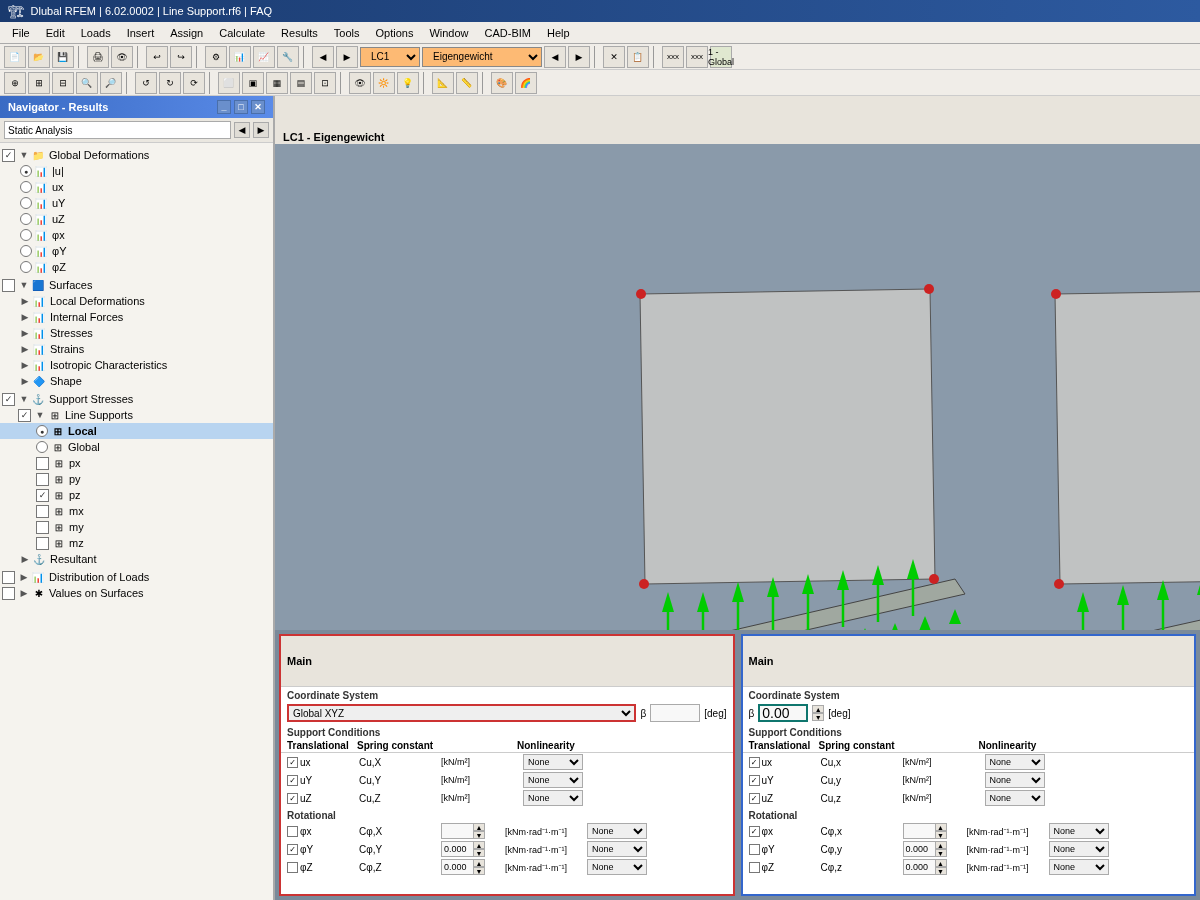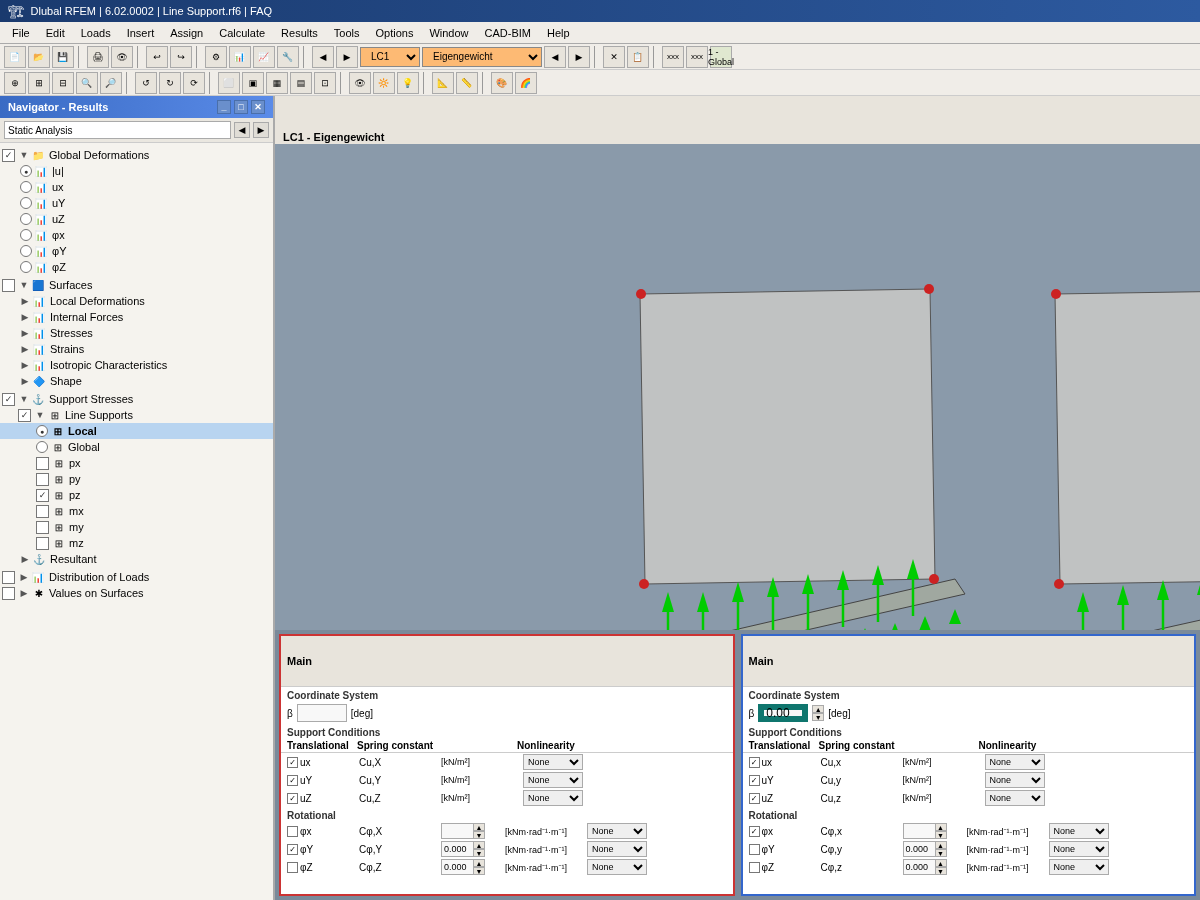--- a/index.html
+++ b/index.html
@@ -618,20 +618,23 @@
       </svg>
     </div>
 
     <div class="bottom-panels">
 
       <div class="bottom-panel red-border">
         <div class="bp-header">Main</div>
 
         <div class="bp-label">Coordinate System</div>
         <div style="display:flex;align-items:center;padding:2px 6px;gap:4px;">
+          <select style="flex:1;height:18px;font-size:10px;border:2px solid #cc3333;">
+            <option>Global XYZ</option>
+          </select>
           <span style="font-size:10px;">β</span>
           <div style="height:18px;border:1px solid #aaa;background:#f8f8f8;width:50px;font-size:10px;display:flex;align-items:center;padding:0 2px;"></div>
           <span style="font-size:10px;">[deg]</span>
         </div>
 
         <div class="bp-label">Support Conditions</div>
 
         <div style="display:grid;grid-template-columns:70px 80px 80px 60px;padding:1px 6px;font-size:10px;font-weight:bold;border-bottom:1px solid #ccc;">
           <span>Translational</span>
           <span>Spring constant</span>
@@ -711,21 +714,21 @@
           <select style="height:16px;font-size:9px;border:1px solid #aaa;"><option>None</option></select>
         </div>
       </div>
 
       <div class="bottom-panel blue-border">
         <div class="bp-header">Main</div>
 
         <div class="bp-label">Coordinate System</div>
         <div style="display:flex;align-items:center;padding:2px 6px;gap:4px;">
           <span style="font-size:10px;">β</span>
-          <div style="height:18px;border:6px solid #0f766e;background:#f8f8f8;width:50px;font-size:12px;display:flex;align-items:center;padding:0 2px;">0.00</div>
+          <div style="height:18px;border:2px solid #0f766e;background:#f8f8f8;width:50px;font-size:14px;display:flex;align-items:center;padding:0 2px;">0.00</div>
           <div style="display:flex;flex-direction:column;">
             <div class="bp-spin-btn">▲</div>
             <div class="bp-spin-btn">▼</div>
           </div>
           <span style="font-size:10px;">[deg]</span>
         </div>
 
         <div class="bp-label">Support Conditions</div>
 
         <div style="display:grid;grid-template-columns:70px 80px 80px 60px;padding:1px 6px;font-size:10px;font-weight:bold;border-bottom:1px solid #ccc;">

